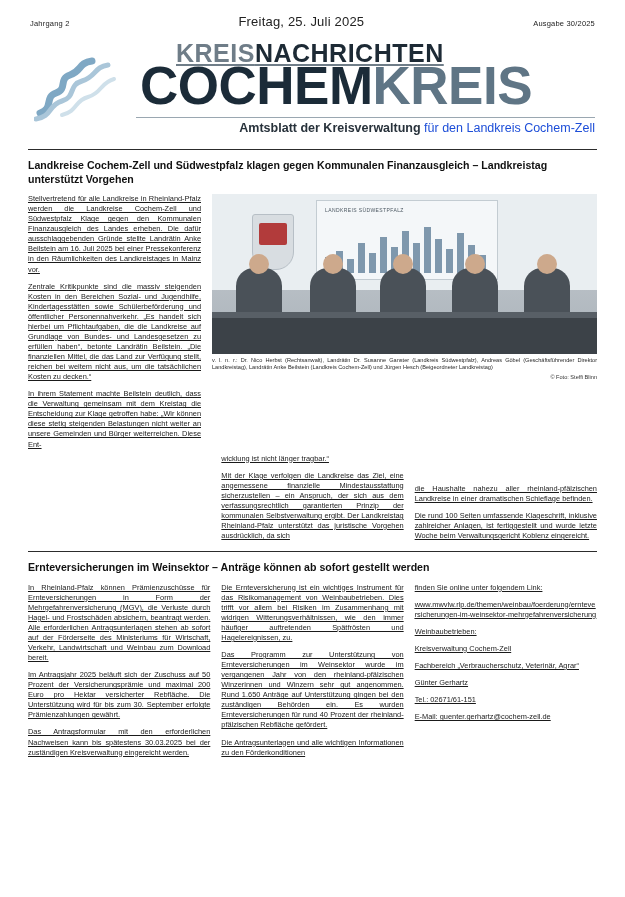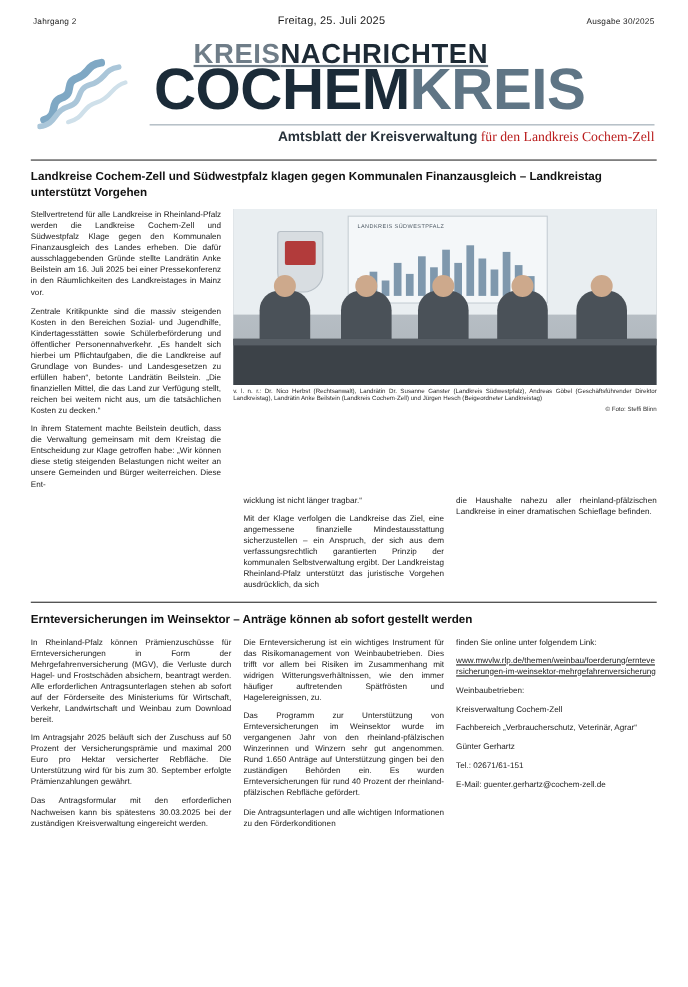--- a/index.html
+++ b/index.html
@@ -25,21 +25,21 @@
   
   .masthead-meta {
     display: flex;
     justify-content: space-between;
     align-items: baseline;
     font-size: 7.5px;
     color: #222;
     letter-spacing: 0.2px;
     padding: 0 2px 6px 2px;
   }
-  .masthead-meta .center { font-size: 10px; }
+  .masthead-meta .center { font-size: 13px; }
 
   .logo-block {
     position: relative;
     height: 104px;
     margin-top: 2px;
   }
   .logo-kreis {
     position: absolute;
     left: 148px;
     top: 2px;
@@ -62,21 +62,21 @@
   }
   .logo-main .light { color: #5f7585; }
   .logo-sub {
     position: absolute;
     right: 2px;
     top: 84px;
     font-size: 12.5px;
     color: #28323b;
   }
   .logo-sub b { font-weight: bold; }
-  .logo-sub .thin { color: #b91c1c; font-family: Liberation Serif, serif; }
+  .logo-sub .thin { color: #1d4ed8; }
   .logo-rule {
     position: absolute;
     left: 108px;
     right: 2px;
     top: 80px;
     height: 1px;
     background: #9aa7b1;
   }
   
   .logo-wave {
@@ -106,20 +106,21 @@
     gap: 11px;
   }
   .col { width: 187px; }
   p.body {
     font-size: 7.4px;
     line-height: 1.36;
     text-align: justify;
     margin: 0 0 7px 0;
     hyphens: auto;
     color: #1a1a1a;
+    text-decoration: underline;
   }
   p.body:last-child { margin-bottom: 0; }
 
   
   .photo-wrap {
     width: 385px;
     margin-left: 0;
   }
   .photo {
     position: relative;
@@ -178,21 +179,21 @@
   .credit {
     font-size: 5.6px;
     color: #333;
     text-align: right;
     padding-top: 2px;
   }
 
   .top-article .row { display: flex; gap: 11px; }
   .top-article .col-left { width: 187px; }
 
-  .below-cols { display: flex; gap: 11px; padding-top: 4px; }
+  .below-cols { display: flex; gap: 11px; padding-top: 4px; align-items: flex-end; }
   .below-cols .col { width: 187px; }
   .spacer-col { width: 187px; }
 
   .sep-rule { border-top: 1px solid #2c2c2c; margin-top: 10px; }
 
   a.link { color: #1a1a1a; text-decoration: underline; word-break: break-all; }
 </style>
 </head>
 <body>
 
@@ -271,20 +272,21 @@
     </div>
 
     <div class="below-cols">
       <div class="spacer-col"></div>
       <div class="col">
         <p class="body">wicklung ist nicht länger tragbar.“</p>
         <p class="body">Mit der Klage verfolgen die Landkreise das Ziel, eine angemessene finanzielle Mindestausstattung sicherzustellen – ein Anspruch, der sich aus dem verfassungsrechtlich garantierten Prinzip der kommunalen Selbstverwaltung ergibt. Der Landkreistag Rheinland-Pfalz unterstützt das juristische Vorgehen ausdrücklich, da sich</p>
       </div>
       <div class="col">
         <p class="body">die Haushalte nahezu aller rheinland-pfälzischen Landkreise in einer dramatischen Schieflage befinden.</p>
+        <p class="body">Die rund 100 Seiten umfassende Klageschrift, inklusive zahlreicher Anlagen, ist fertiggestellt und wurde letzte Woche beim Verwaltungsgericht Koblenz eingereicht.</p>
       </div>
     </div>
   </div>
 
   <div class="sep-rule"></div>
 
   <div class="article">
     <h2>Ernteversicherungen im Weinsektor – Anträge können ab sofort gestellt werden</h2>
 
     <div class="cols3">

